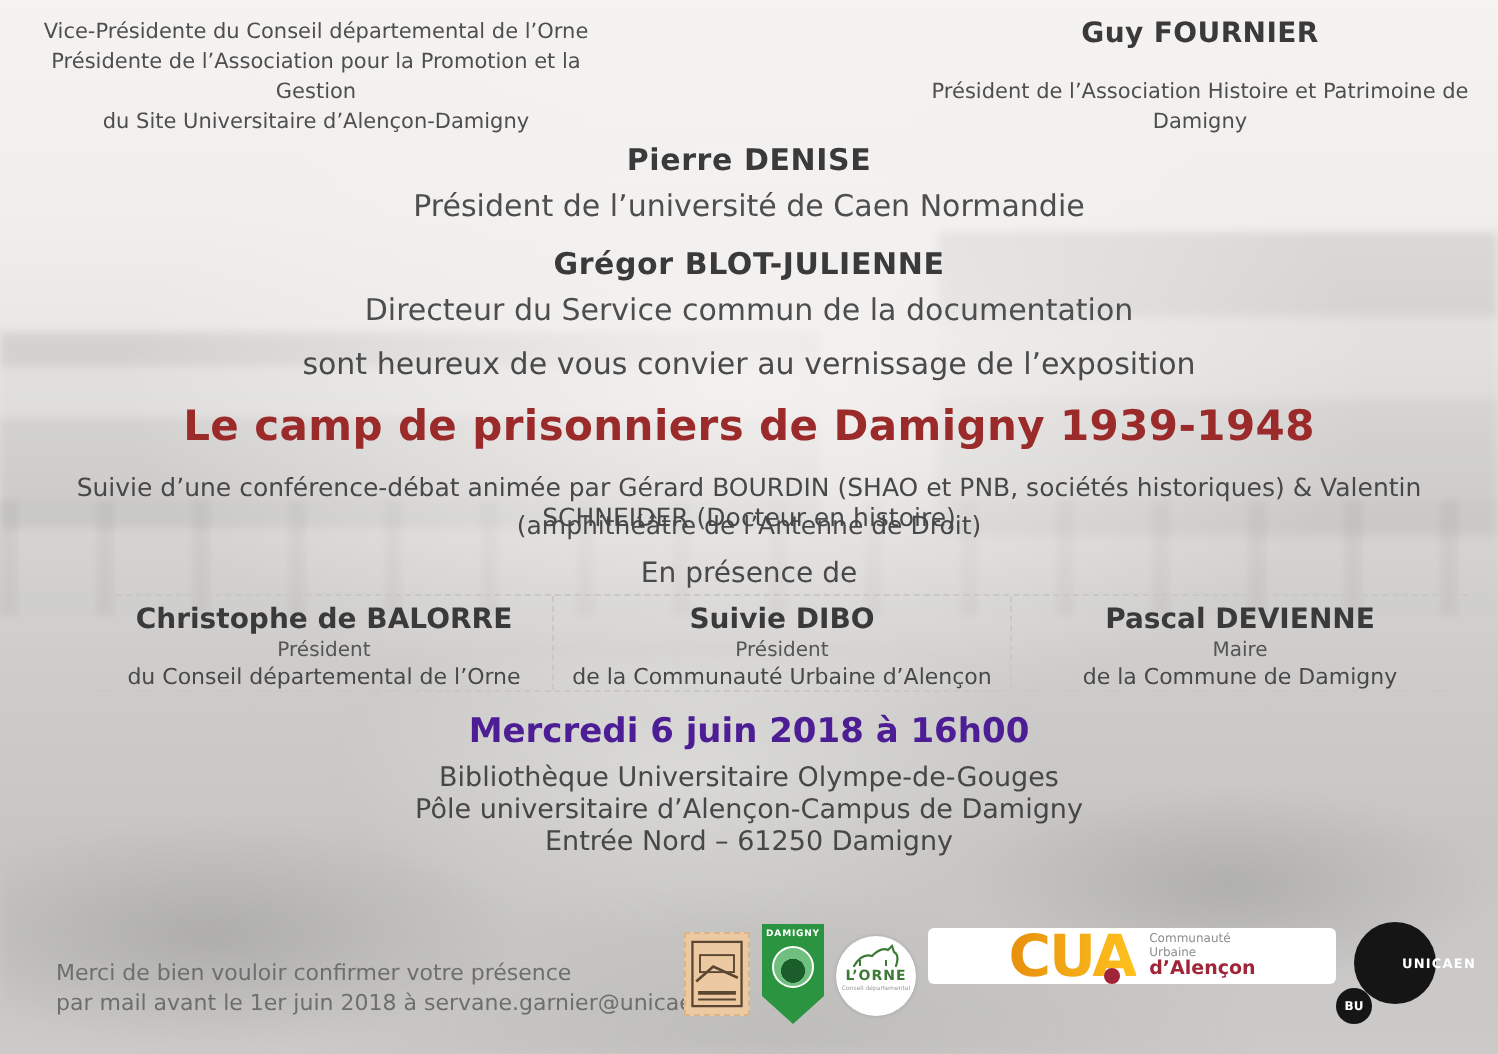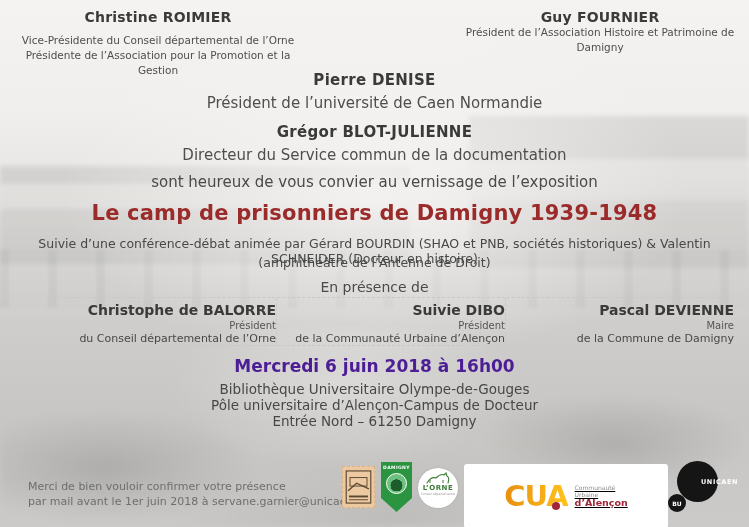--- a/index.html
+++ b/index.html
@@ -29,34 +29,34 @@
   .abs{position:absolute;z-index:2;}
   .center{left:0;width:100%;text-align:center;}
   .org-name{font-size:14px;font-weight:bold;color:#3a3a3a;letter-spacing:.2px;}
   .org-line{font-size:10.5px;color:#4e4e4e;line-height:15px;}
   .big-name{font-size:15px;font-weight:bold;color:#3a3a3a;letter-spacing:.3px;}
   .sub-line{font-size:15px;color:#4e4e4e;margin-top:5px;}
 
   #org-left{top:9px;left:14px;width:288px;text-align:center;}
   #org-left .org-name{margin-bottom:8px;}
   #org-right{top:9px;left:462px;width:276px;text-align:center;}
-  #org-right .org-name{margin-bottom:0;}
+  #org-right .org-name{margin-bottom:14px;}
 
   #org-c1{top:71px;}
   #org-c2{top:123px;}
 
   #invite-line{top:173px;font-size:15px;color:#4a4a4a;}
   #title{top:201px;font-size:21px;font-weight:bold;color:#9b2b2a;letter-spacing:.2px;}
   #conf1{top:236px;font-size:12.5px;color:#484848;}
   #conf2{top:255px;font-size:12.5px;color:#484848;}
   #presence-heading{top:279px;font-size:14px;color:#4a4a4a;}
 
   #guests-table{top:297px;left:48px;width:686px;height:47px;display:flex;
     border-top:1px dashed #c9c8c6;border-bottom:1px dashed #c9c8c6;}
-  .guest-cell{flex:1;text-align:right;padding-top:4px;}
+  .guest-cell{flex:1;text-align:center;padding-top:4px;}
   .guest-cell + .guest-cell{border-left:1px dashed #c9c8c6;}
   .guest-name{font-size:14px;font-weight:bold;color:#3a3a3a;}
   .guest-title{font-size:10px;color:#555555;margin-top:2px;}
   .guest-org{font-size:11px;color:#484848;margin-top:1px;}
 
   #event-datetime{top:356px;font-size:17px;font-weight:bold;color:#4c1d95;}
   #event-venue{top:381px;font-size:13.5px;color:#474747;}
   #event-campus{top:397px;font-size:13.5px;color:#474747;}
   #event-entrance{top:413px;font-size:13.5px;color:#474747;}
 
@@ -70,49 +70,49 @@
   #logo-damigny{left:381px;top:462px;width:31px;height:50px;background:#2a9440;
     clip-path:polygon(0 0,100% 0,100% 72%,50% 100%,0 72%);text-align:center;}
   .damigny-text{font-size:4.5px;font-weight:bold;color:#ffffff;letter-spacing:.4px;display:block;margin-top:3px;}
   .damigny-emblem{width:19px;height:19px;border:1px solid #ffffff;border-radius:50%;
     margin:3px auto 0;background:radial-gradient(circle at 50% 60%,#1c5e2b 0 40%,#6fbf7e 41% 100%);}
   #logo-orne{left:418px;top:468px;width:40px;height:40px;border-radius:50%;background:#ffffff;
     text-align:center;box-shadow:0 0 2px rgba(0,0,0,.15);}
   #logo-orne svg{display:block;margin:4px auto 0;}
   .orne-text{font-size:7px;font-weight:bold;color:#3c7a36;letter-spacing:.5px;display:block;margin-top:-1px;}
   .orne-sub{font-size:3px;color:#999999;display:block;}
-  #logo-cua{left:464px;top:464px;width:204px;height:64px;background:#ffffff;border-radius:3px;
+  #logo-cua{left:464px;top:464px;width:204px;height:28px;background:#ffffff;border-radius:3px;
     display:flex;align-items:center;justify-content:center;gap:7px;}
   .cua-mark{position:relative;font-size:29px;font-weight:bold;color:#f2a60d;letter-spacing:-1px;line-height:1;
     background:linear-gradient(90deg,#e88f0c,#ffc21e);-webkit-background-clip:text;background-clip:text;-webkit-text-fill-color:transparent;}
   .cua-dot{position:absolute;right:8px;bottom:1px;width:8px;height:8px;border-radius:50%;background:#a02539;}
-  .cua-stack{text-align:left;text-decoration:underline;}
+  .cua-stack{text-align:left;}
   .cua-line{font-size:6px;color:#8d8d8d;line-height:7px;display:block;}
   .cua-alencon{font-size:9.5px;font-weight:bold;color:#a02539;line-height:10px;display:block;}
   #logo-unicaen{left:677px;top:461px;width:41px;height:41px;border-radius:50%;background:#151515;
     display:flex;align-items:center;justify-content:center;}
   .unicaen-text{font-size:6.5px;font-weight:bold;color:#ffffff;letter-spacing:.6px;margin-left:44px;}
   #logo-unicaen-bu{left:668px;top:494px;width:18px;height:18px;border-radius:50%;background:#151515;
     display:flex;align-items:center;justify-content:center;}
   .bu-text{font-size:6px;font-weight:bold;color:#ffffff;}
 </style>
 </head>
 <body>
 
 <div class="bg bg-base"></div>
 <div class="bg bg-barracks-left"></div>
 <div class="bg bg-barracks-right"></div>
 <div class="bg bg-wall"></div>
 <div class="bg bg-ground"></div>
 <div class="bg bg-vignette"></div>
 
 <div class="abs" id="org-left">
-  <div class="org-name">Christine ROIMIER</div>
   <div class="org-line">Vice-Présidente du Conseil départemental de l’Orne</div>
   <div class="org-line">Présidente de l’Association pour la Promotion et la Gestion</div>
+  <div class="org-line">du Site Universitaire d’Alençon-Damigny</div>
 </div>
 
 <div class="abs" id="org-right">
   <div class="org-name">Guy FOURNIER</div>
   <div class="org-line">Président de l’Association Histoire et Patrimoine de</div>
   <div class="org-line">Damigny</div>
 </div>
 
 <div class="abs center" id="org-c1">
   <div class="big-name">Pierre DENISE</div>
@@ -143,21 +143,21 @@
   </div>
   <div class="guest-cell">
     <div class="guest-name">Pascal DEVIENNE</div>
     <div class="guest-title">Maire</div>
     <div class="guest-org">de la Commune de Damigny</div>
   </div>
 </div>
 
 <div class="abs center" id="event-datetime">Mercredi 6 juin 2018 à 16h00</div>
 <div class="abs center" id="event-venue">Bibliothèque Universitaire Olympe-de-Gouges</div>
-<div class="abs center" id="event-campus">Pôle universitaire d’Alençon-Campus de Docteur</div>
+<div class="abs center" id="event-campus">Pôle universitaire d’Alençon-Campus de Damigny</div>
 <div class="abs center" id="event-entrance">Entrée Nord – 61250 Damigny</div>
 
 <div class="abs" id="rsvp">
   <div>Merci de bien vouloir confirmer votre présence</div>
   <div>par mail avant le 1er juin 2018 à servane.garnier@unicaen.fr</div>
 </div>
 
 <div class="logo" id="logo-stamp">
   <svg viewBox="0 0 28 36">
     <rect x="1" y="1" width="26" height="34" fill="none" stroke="#5a4632" stroke-width="1.2"></rect>

